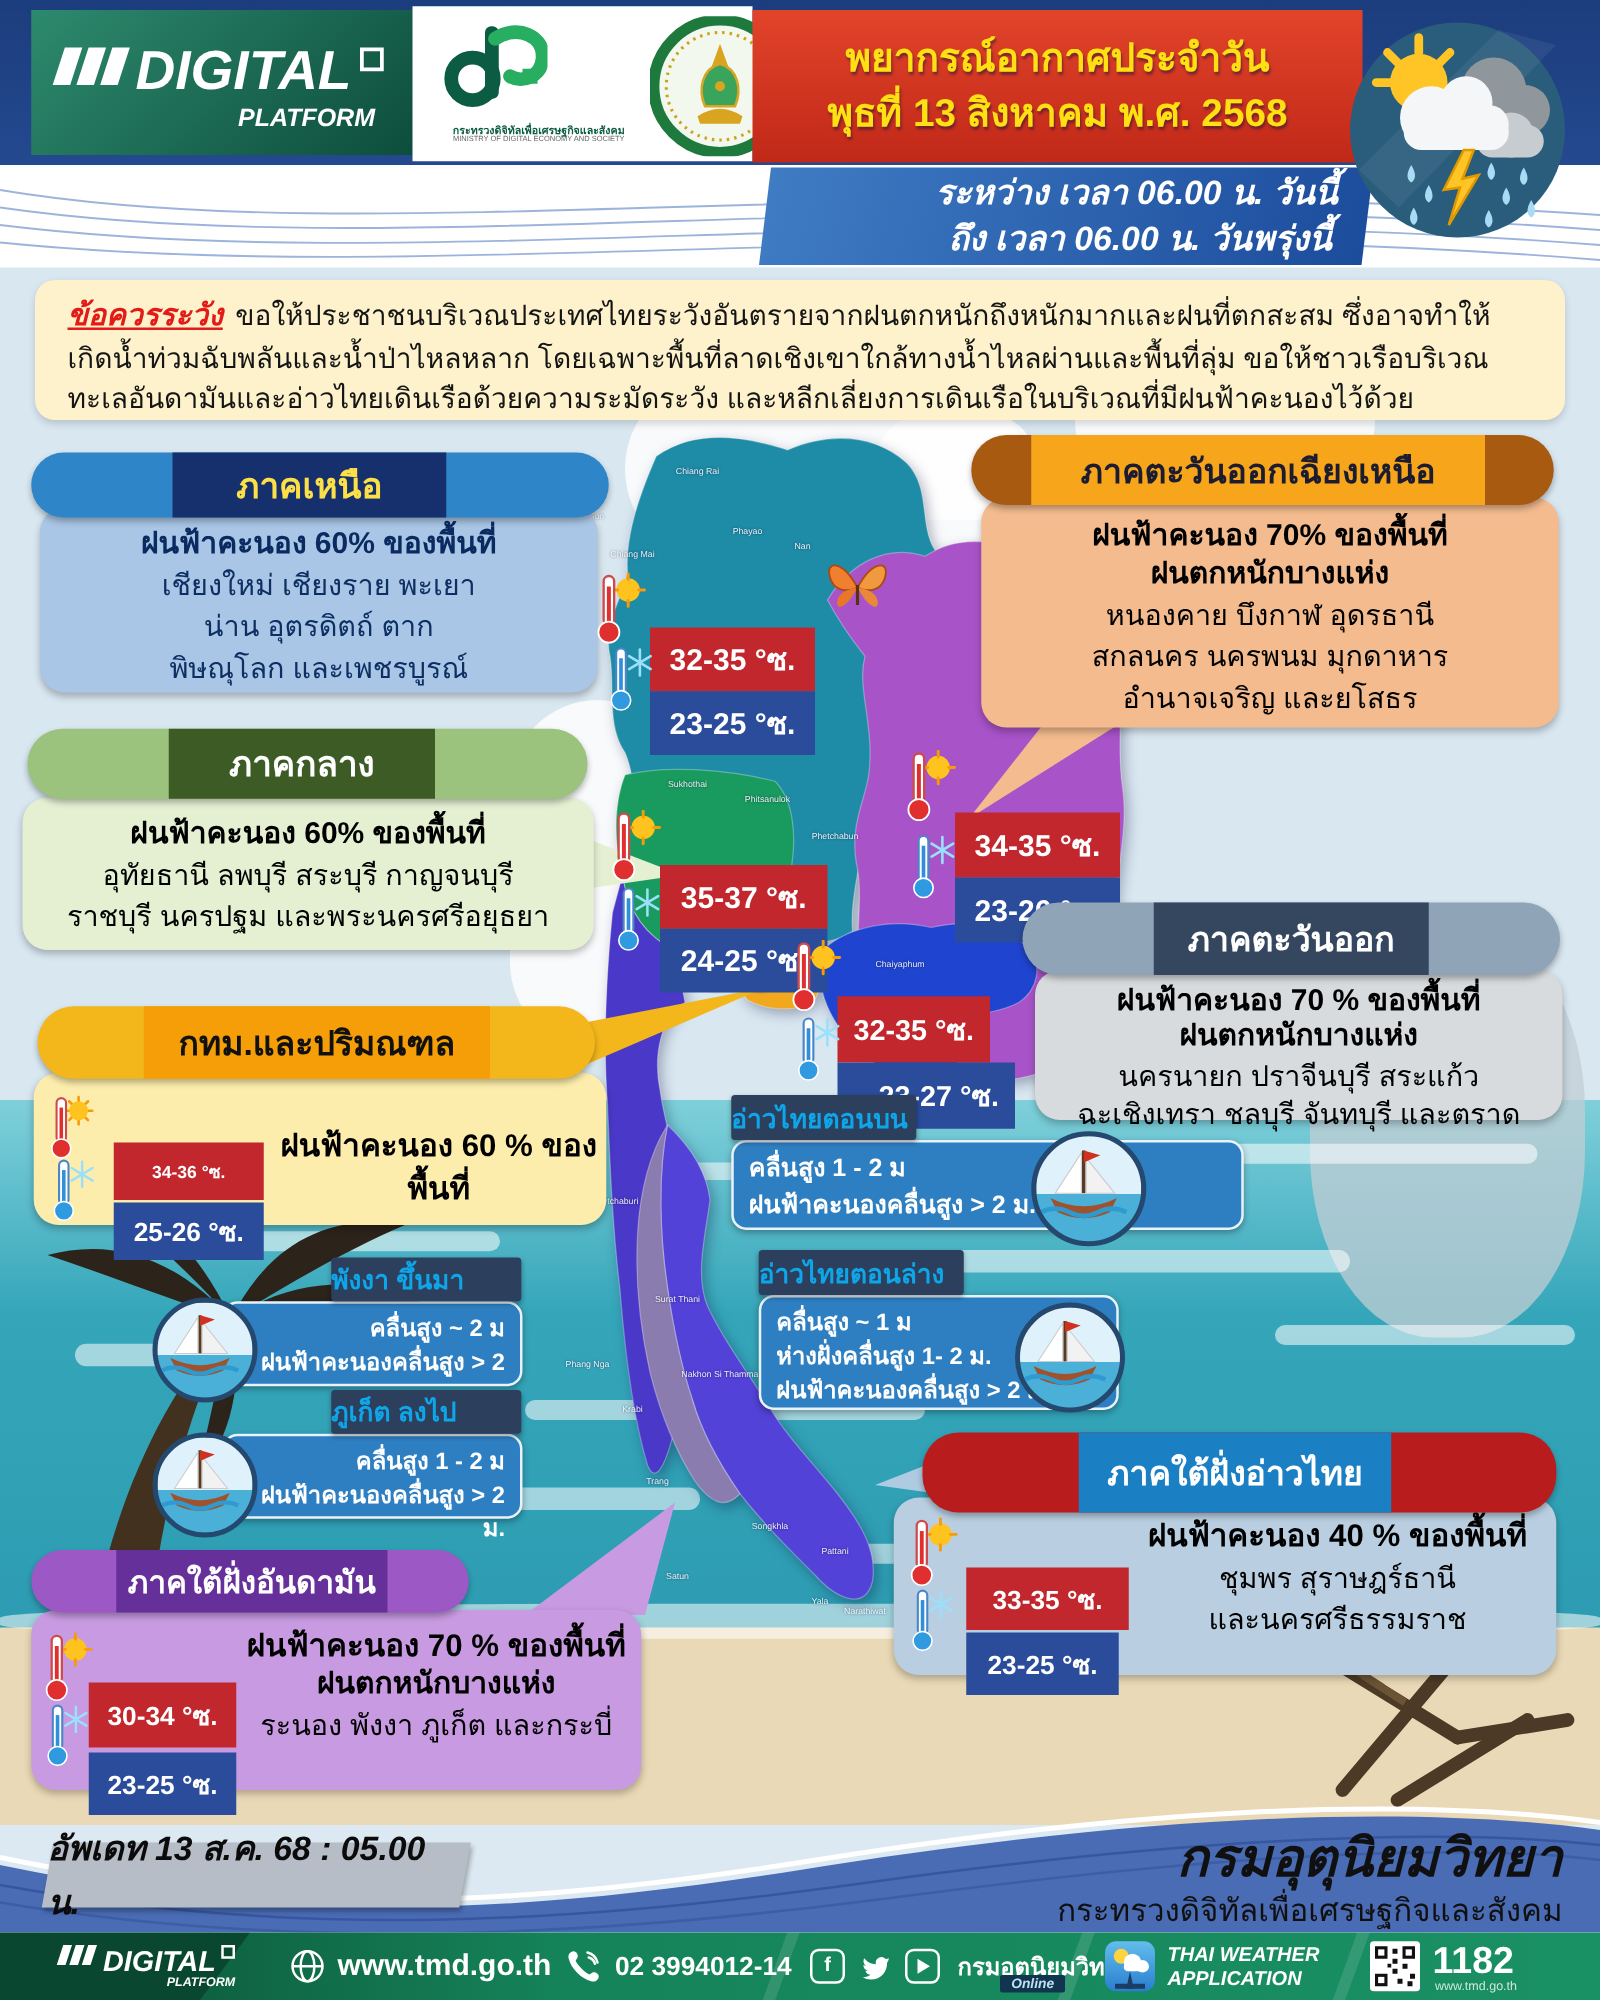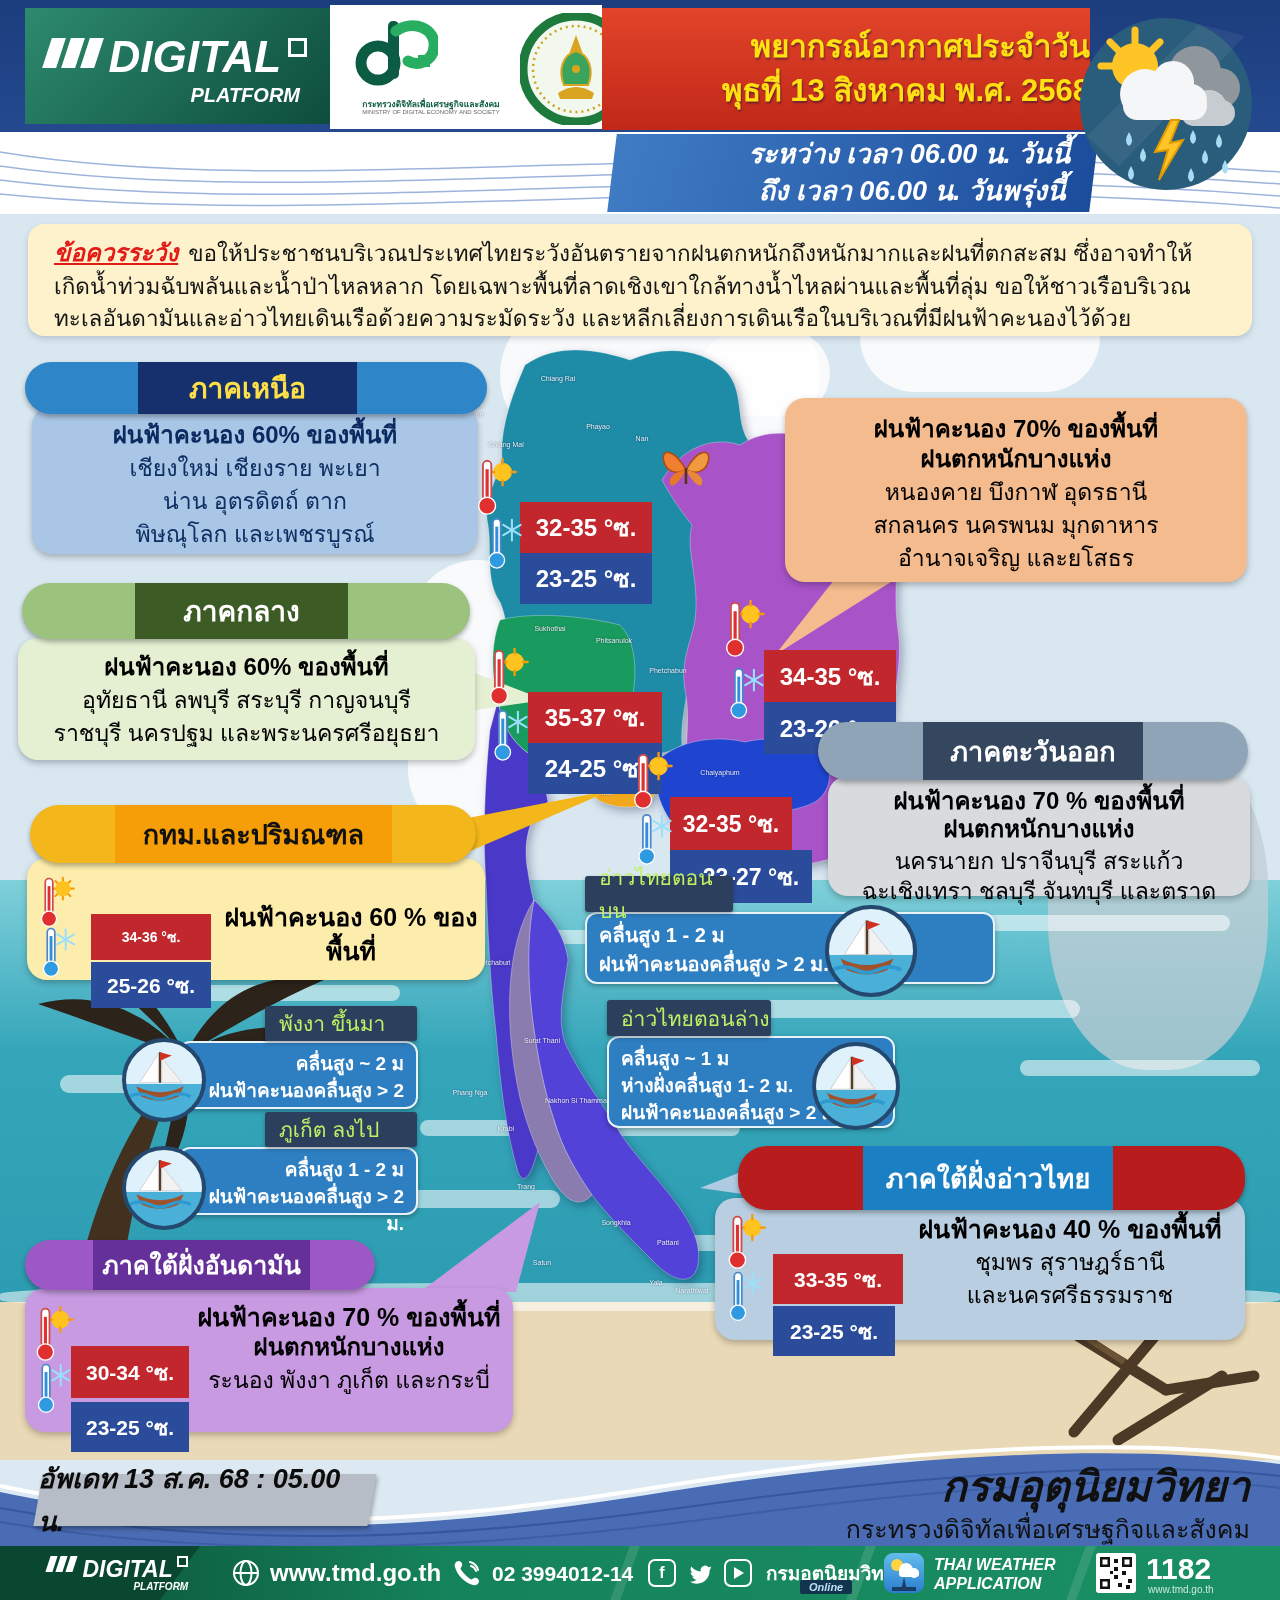--- a/index.html
+++ b/index.html
@@ -4,21 +4,21 @@
 <style>
   html,body{margin:0;padding:0;}
   body{font-family:"Liberation Sans","DejaVu Sans",sans-serif;}
   #page{position:relative;width:1280px;height:1600px;overflow:hidden;background:#dce9f2;}
   .abs{position:absolute;}
   
   #topstrip{left:0;top:0;width:1280px;height:132px;background:linear-gradient(180deg,#1c3d7d,#24498f);}
   #logo-green{left:25px;top:8px;width:305px;height:116px;background:linear-gradient(135deg,#2d8a6d,#0d4d3c);color:#fff;}
   .digbars{display:inline-block;width:14px;height:30px;background:#fff;transform:skewX(-18deg);margin-right:5px;}
   #logo-white{left:330px;top:5px;width:272px;height:124px;background:#fff;}
-  #title-red{left:602px;top:8px;width:488px;height:122px;background:linear-gradient(180deg,#e2442a,#c02818);display:flex;flex-direction:column;align-items:flex-end;justify-content:center;}
+  #title-red{left:602px;top:8px;width:488px;height:122px;background:linear-gradient(180deg,#e2442a,#c02818);display:flex;flex-direction:column;align-items:center;justify-content:center;}
   .title-line{color:#ffe012;font-weight:800;font-size:31px;line-height:44px;text-shadow:1px 2px 2px rgba(40,20,60,.55);}
   #waveband{left:0;top:132px;width:1280px;height:82px;background:#fff;}
   #period{left:612px;top:134px;width:482px;height:78px;background:linear-gradient(100deg,#3f7cc4,#1c4c9c);transform:skewX(-7deg);display:flex;flex-direction:column;justify-content:center;align-items:flex-end;padding-right:26px;box-sizing:border-box;}
   .period-line{color:#fff;font-weight:800;font-style:italic;font-size:27px;line-height:37px;transform:skewX(7deg);}
   #wicon{left:1077px;top:14px;width:178px;height:180px;z-index:40;}
   
   #warnbox{left:28px;top:224px;width:1224px;height:112px;background:#fdf2cb;border-radius:16px;padding:12px 26px;box-sizing:border-box;font-size:22.5px;line-height:1.45;color:#151515;font-weight:500;box-shadow:0 3px 6px rgba(0,0,0,.15);z-index:10;}
   #warnlabel{color:#e31b17;font-weight:800;font-size:24px;text-decoration:underline;font-style:italic;margin-right:10px;}
   
   #sky{left:0;top:212px;width:1280px;height:668px;background:#d9e7f1;}
@@ -32,21 +32,21 @@
   .r-band{position:absolute;top:0;bottom:0;display:flex;align-items:center;justify-content:center;}
   .r-title{font-weight:800;white-space:nowrap;}
   .r-body{position:absolute;border-radius:20px;text-align:center;box-shadow:0 3px 6px rgba(0,0,0,.25);z-index:21;box-sizing:border-box;}
   .fline{font-weight:800;font-size:24px;line-height:34px;color:#000;}
   .pline{font-weight:500;font-size:23px;line-height:33px;color:#000;}
   .tbadge{position:absolute;color:#fff;font-weight:700;display:flex;align-items:center;justify-content:center;z-index:23;margin-top:40px;}
   .hot{background:#c1272d;}
   .cold{background:#2b4c9b;}
   .thermo{position:absolute;z-index:24;}
   
-  .m-tab{position:absolute;background:#2c3f5d;color:#bef264;font-weight:400;font-size:21px;display:flex;align-items:center;padding-left:14px;box-sizing:border-box;border-radius:3px;z-index:22;box-shadow:0 2px 4px rgba(0,0,0,.3);}
+  .m-tab{position:absolute;background:#2c3f5d;color:#0ea5e9;font-weight:700;font-size:21px;display:flex;align-items:center;box-sizing:border-box;border-radius:3px;z-index:22;box-shadow:0 2px 4px rgba(0,0,0,.3);}
   .m-body{position:absolute;background:#2e7fc2;border:2px solid #e8f2fa;border-radius:12px;color:#fff;font-weight:700;font-size:20px;line-height:29px;padding:7px 12px;box-sizing:border-box;z-index:21;box-shadow:0 2px 5px rgba(0,0,0,.3);}
   .ship{position:absolute;border-radius:50%;border:4px solid #24486e;background:linear-gradient(180deg,#dff2fc 55%,#4ab0d8 55%);z-index:23;overflow:hidden;}
   .city{position:absolute;font-size:7px;color:rgba(255,255,255,.9);transform:translate(-50%,-50%);white-space:nowrap;text-shadow:0 0 2px rgba(0,0,60,.6);}
   
   #update{left:38px;top:1474px;width:334px;height:52px;background:#b7bdc6;transform:skewX(-10deg);display:flex;align-items:center;justify-content:center;z-index:30;box-shadow:2px 3px 4px rgba(0,0,0,.3);}
   #update span{transform:skewX(10deg);font-weight:800;font-style:italic;font-size:27px;color:#0b0b0b;}
   #agency{right:30px;top:1462px;text-align:right;z-index:30;}
   #agency .nm{font-size:42px;font-weight:800;font-style:italic;color:#101010;line-height:50px;}
   #agency .mn{font-size:25px;font-weight:500;color:#101010;line-height:34px;}
   #footer{left:0;top:1546px;width:1280px;height:54px;background:linear-gradient(90deg,#0b4f33,#15835a 35%,#1a9065);z-index:31;}
@@ -272,20 +272,25 @@
     </div>
   </div>
 
   <div class="abs" style="left:777px;top:348px;width:470px;height:234px;z-index:20;">
     <div class="r-body" style="left:8px;top:50px;width:462px;height:184px;background:#f3bb8e;padding-top:14px;">
       <div class="fline">ฝนฟ้าคะนอง 70% ของพื้นที่</div>
       <div class="fline" style="margin-top:-4px;">ฝนตกหนักบางแห่ง</div>
       <div class="pline">หนองคาย บึงกาฬ อุดรธานี</div>
       <div class="pline">สกลนคร นครพนม มุกดาหาร</div>
       <div class="pline">อำนาจเจริญ และยโสธร</div>
+    </div>
+    <div class="r-head" style="left:0;top:0;width:466px;height:56px;background:#a85a10;">
+      <div class="r-band" style="left:48px;width:363px;background:#f7a51b;">
+        <span class="r-title" style="color:#1c1c30;font-size:27px;">ภาคตะวันออกเฉียงเหนือ</span>
+      </div>
     </div>
   </div>
 
   <div class="abs" style="left:18px;top:583px;width:457px;height:177px;z-index:20;">
     <div class="r-body" style="left:0;top:55px;width:457px;height:122px;background:#e5f0d3;padding-top:12px;">
       <div class="fline">ฝนฟ้าคะนอง 60% ของพื้นที่</div>
       <div class="pline">อุทัยธานี ลพบุรี สระบุรี กาญจนบุรี</div>
       <div class="pline">ราชบุรี นครปฐม และพระนครศรีอยุธยา</div>
     </div>
     <div class="r-head" style="left:4px;top:0;width:448px;height:56px;background:#9cc37e;">

